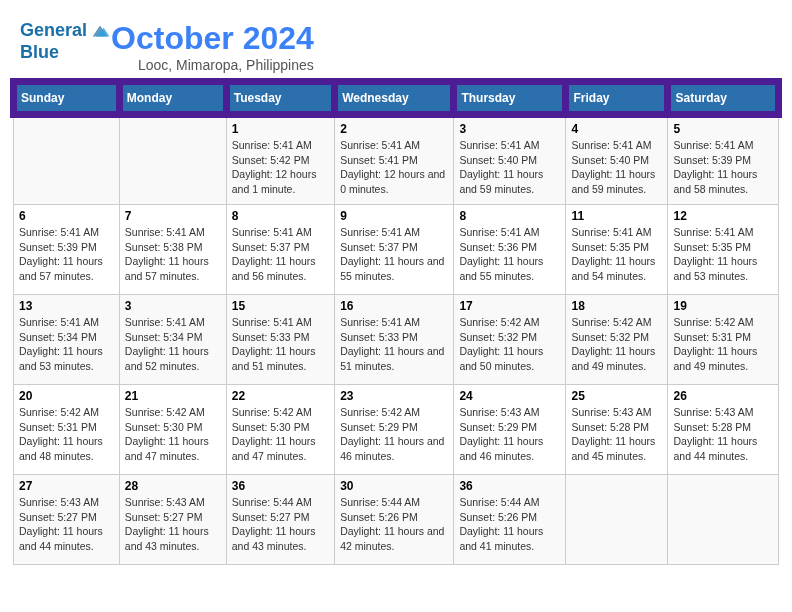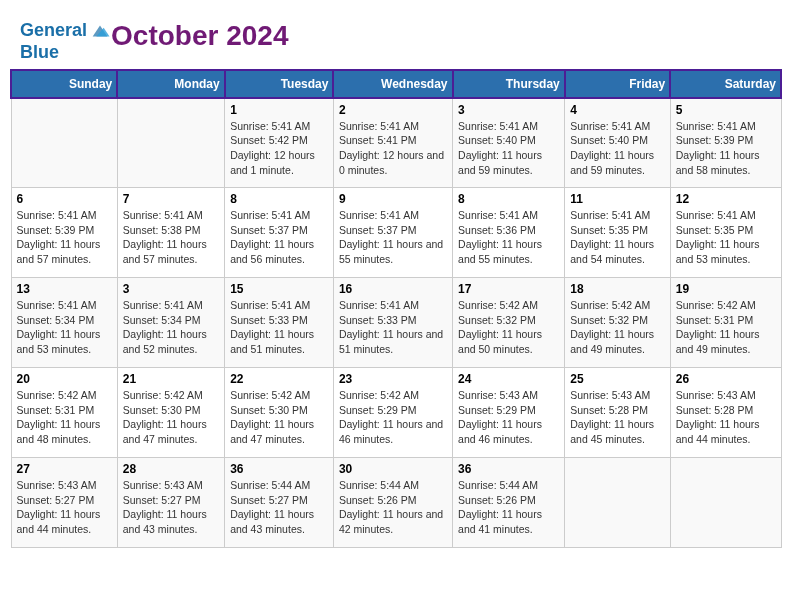--- a/index.html
+++ b/index.html
@@ -31,43 +31,43 @@
     }
     .logo-icon {
       width: 22px;
       height: 22px;
       margin-left: 2px;
     }
     .title-area {
       text-align: right;
     }
     .month-title {
-      font-size: 28px;
-      font-weight: bold;
-      color: #701a75;
+      font-size: 32px;
+      font-weight: bold;
+      color: #3b82f6;
     }
     .location {
       font-size: 14px;
       color: #555;
     }
     table {
       width: 100%;
       border-collapse: collapse;
       font-size: 11px;
     }
     thead tr {
       background-color: #2c6fad;
       color: white;
     }
     thead th {
       padding: 6px 4px;
-      text-align: right;
+      text-align: left;
       font-size: 12px;
       font-weight: bold;
-      border: 2px solid #4c1d95;
+      border: 7px solid #4c1d95;
     }
     tbody tr {
       border-bottom: 1px solid #ddd;
     }
     tbody td {
       border: 1px solid #ccc;
       padding: 4px 5px;
       vertical-align: top;
       min-height: 80px;
       height: 90px;
@@ -106,20 +106,21 @@
           <polygon points="10,20 20,8 28,20" fill="#2c9fd9" opacity="0.8"></polygon>
         </svg>
       </div>
       <div class="logo-text" style="color:#1a6fa8;">
         <span>Blue</span>
       </div>
     </div>
   </div>
   <div class="title-area">
     <div class="month-title">October 2024</div>
+    <div class="location">Looc, Mimaropa, Philippines</div>
   </div>
 </div>
 
 <table>
   <thead>
     <tr>
 
     <th>Sunday</th>
         <th>Monday</th>
         <th>Tuesday</th>

